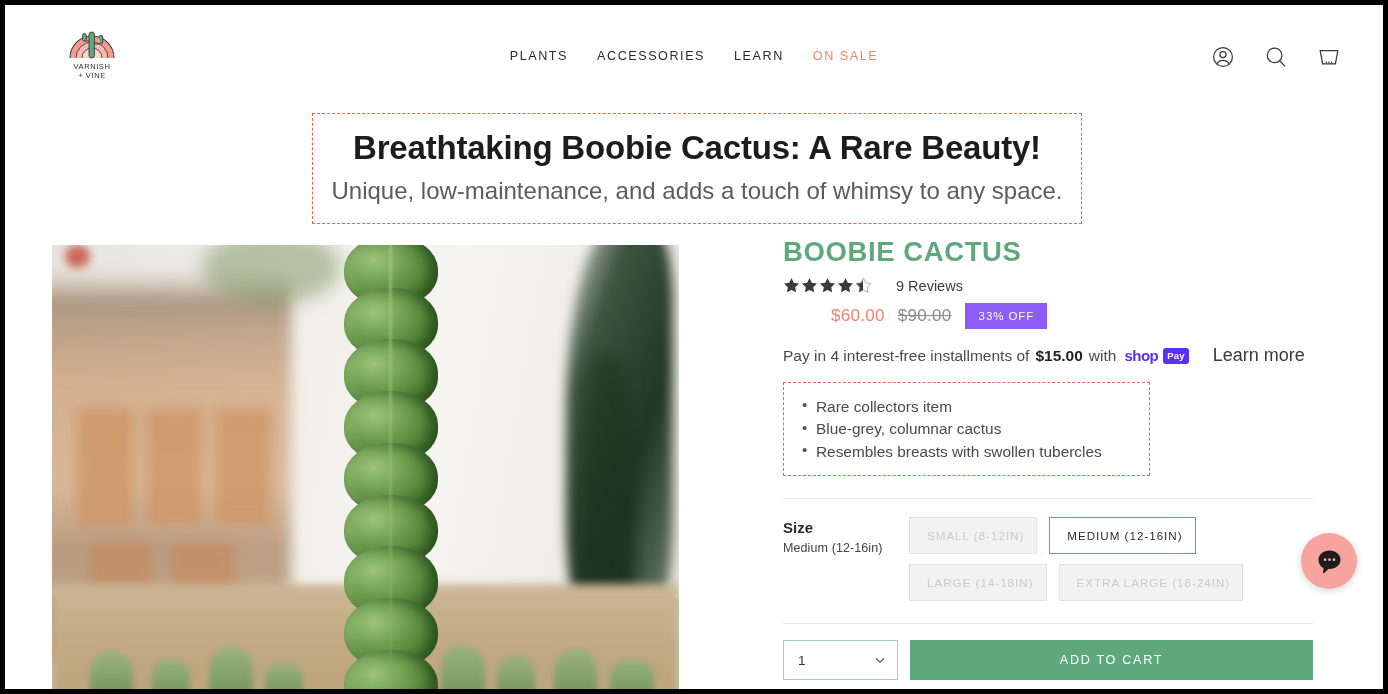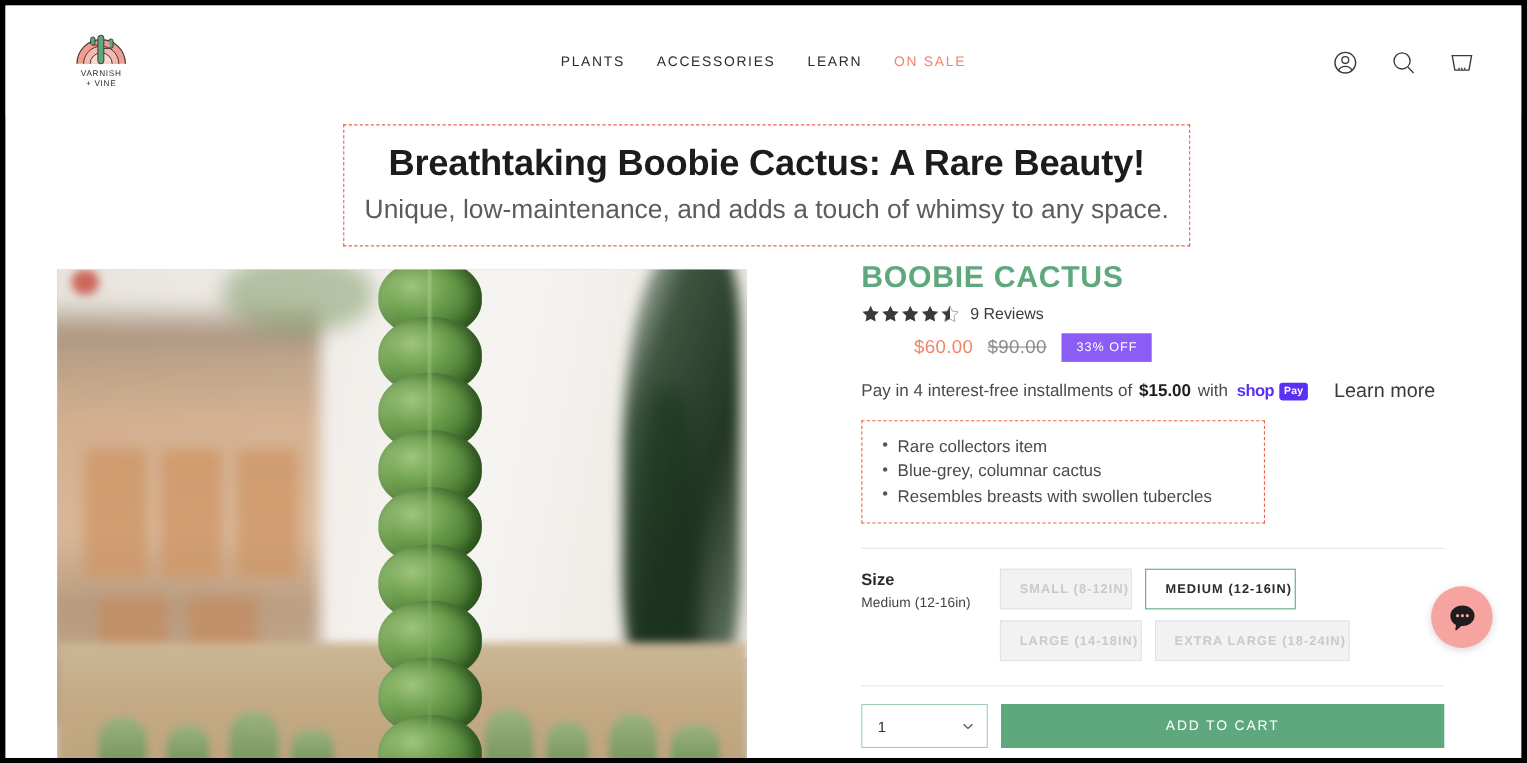--- a/index.html
+++ b/index.html
@@ -186,21 +186,21 @@
     width: 530px;
   }
   .product-title {
     font-size: 27.5px;
     color: #5FA87E;
     letter-spacing: 0.6px;
     font-weight: 700;
     line-height: 1.1;
     margin-bottom: 10px;
   }
-  .rating-row { display:flex; align-items:center; gap:10px; margin-bottom: 9px; cursor:pointer; }
+  .rating-row { display:flex; align-items:center; gap:24px; margin-bottom: 9px; cursor:pointer; }
   .stars { display:flex; gap:1px; }
   .star { width: 17px; height: 17px; display:block; color:#3a3a3a; }
   .review-count { font-size: 14.5px; color:#3c3c3c; }
 
   .price-row { display:flex; align-items:center; gap:13px; margin-bottom: 16px; margin-left: 48px; }
   .price-sale { font-size: 17px; color:#F4836A; letter-spacing:0.3px; }
   .price-compare { font-size: 17px; color:#8b8b8b; text-decoration: line-through; letter-spacing:0.3px; }
   .discount-badge {
     background:#8b5cf6; color:#fff;
     font-size: 11.5px; letter-spacing:0.9px;
@@ -252,26 +252,25 @@
   .size-labels { width: 126px; padding-top: 2px; }
   .size-heading { font-size: 15px; font-weight: 700; color:#2b2b2b; margin-bottom: 5px; }
   .size-selected { font-size: 12.5px; color:#444; letter-spacing:0.1px; }
   .size-options { display:flex; flex-wrap: wrap; gap: 10px 12px; width: 400px; }
   .size-btn {
     border: 1px solid #e2e2e2;
     background: #f2f2f2;
     color: #c9c9c9;
     font-size: 11.6px;
     letter-spacing: 1px;
-    padding: 11px 2px 11px 17px;
+    padding: 11px 12px 11px 17px;
     cursor: not-allowed;
     white-space: nowrap;
     font-family: "Liberation Sans", sans-serif;
     position: relative;
-    font-weight: bold;
   }
   .size-btn.selected {
     border: 1px solid #5FA87E;
     background: #fff;
     color: #2b2b2b;
     cursor: pointer;
   }
   .size-btn.unavailable::after {
     content:""; position:absolute; inset:0;
   }

